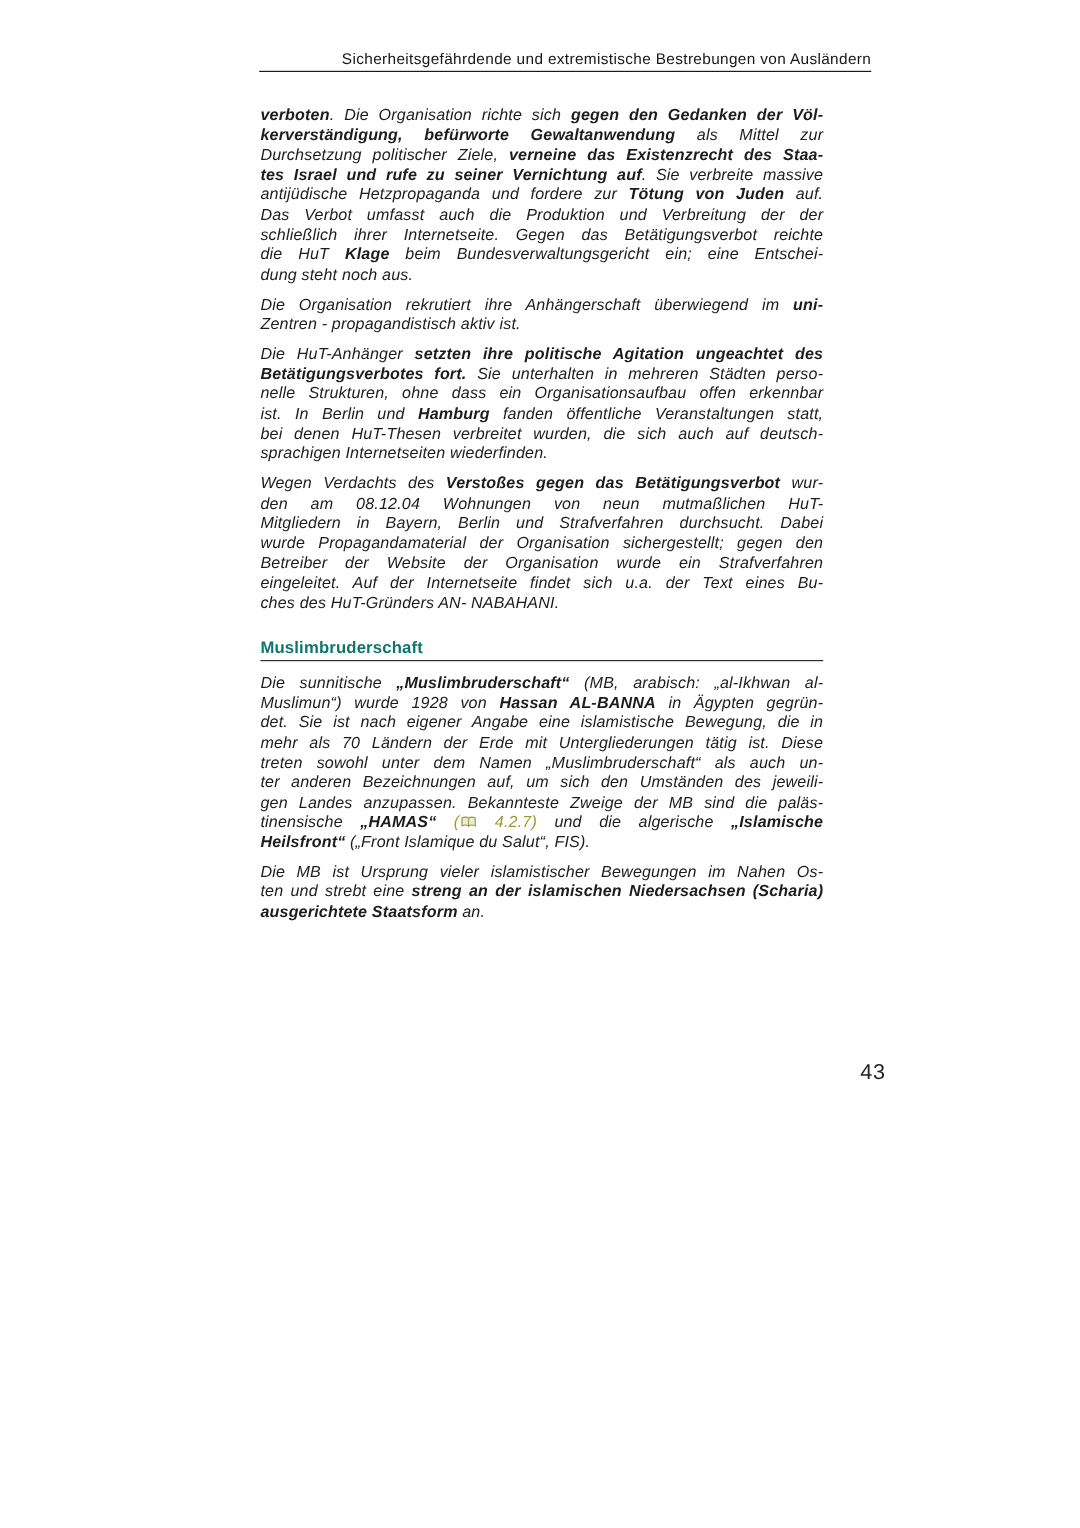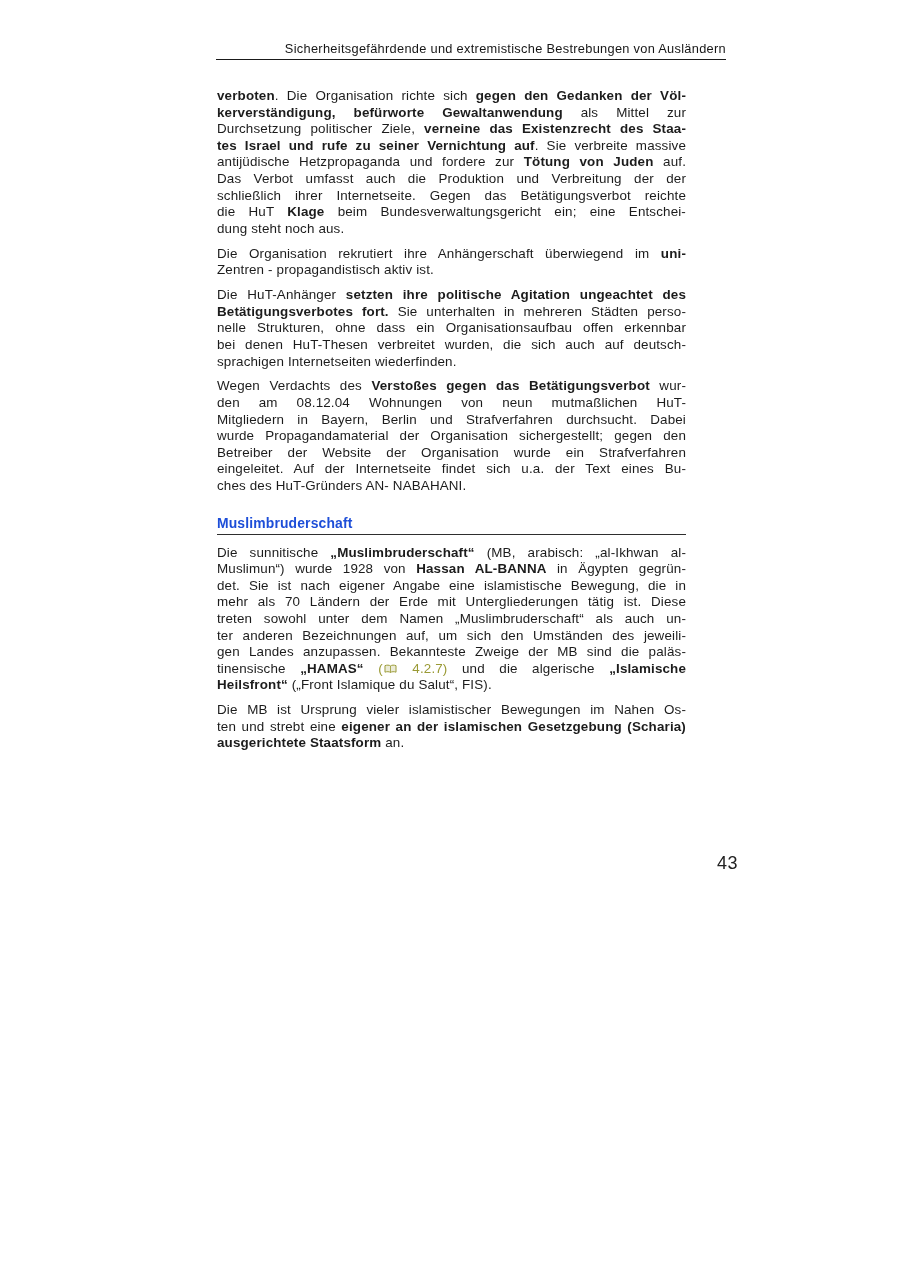--- a/index.html
+++ b/index.html
@@ -22,37 +22,37 @@
     position: absolute; left: 195px; top: 59px; width: 510px;
     border-top: 1.6px solid #1a1a1a; height: 0;
   }
 
   
   .doc-body {
     position: absolute; left: 196px; top: 88px; width: 469px;
     font-size: 13.4px; letter-spacing: 0.15px;
   }
   .para { margin: 0 0 8.3px 0; }
-  .line { line-height: 16.6px; height: 16.6px; }
+  .line { line-height: 16.6px; height: 16.6px; font-style: italic; }
   .just { text-align: justify; text-align-last: justify; }
   .b { font-weight: 700; text-align: center; }
   .ref { color: var(--accent, #9a9a35); }
   .ref-icon { vertical-align: -1px; margin: 0 1px; }
 
   .heading-block {
     margin: 20px 0 10px 0;
     border-bottom: 1.6px solid #2e2e2e;
     padding-bottom: 2px;
   }
   .heading-block .heading-text {
-    font-weight: 700; font-size: 13.9px; line-height: 17px; color: #1d4ed8;
+    font-weight: 700; font-size: 13.9px; line-height: 17px; color: #0f766e;
   }
 
   .page-number {
-    position: absolute; left: 195px; top: 853px; width: 522px;
+    position: absolute; left: 195px; top: 883px; width: 522px;
     text-align: right; font-size: 18px; color: #222222; letter-spacing: 0.5px;
   }
 </style>
 </head>
 <body>
 
 <div class="page">
 
   <div class="running-header">Sicherheitsgefährdende und extremistische Bestrebungen von Ausländern</div>
   <div class="header-rule"></div>
@@ -70,20 +70,21 @@
         <div class="line"><span>dung steht noch aus.</span></div>
       </div>
       <div class="para">
         <div class="line just"><span>Die Organisation rekrutiert ihre Anhängerschaft überwiegend im </span><span class="b">uni-</span></div>
         <div class="line"><span>Zentren - propagandistisch aktiv ist.</span></div>
       </div>
       <div class="para">
         <div class="line just"><span>Die HuT-Anhänger </span><span class="b">setzten ihre politische Agitation ungeachtet des</span></div>
         <div class="line just"><span class="b">Betätigungsverbotes fort.</span><span> Sie unterhalten in mehreren Städten perso-</span></div>
         <div class="line just"><span>nelle Strukturen, ohne dass ein Organisationsaufbau offen erkennbar</span></div>
+        <div class="line just"><span>ist. In Berlin und </span><span class="b">Hamburg</span><span> fanden öffentliche Veranstaltungen statt,</span></div>
         <div class="line just"><span>bei denen HuT-Thesen verbreitet wurden, die sich auch auf deutsch-</span></div>
         <div class="line"><span>sprachigen Internetseiten wiederfinden.</span></div>
       </div>
       <div class="para">
         <div class="line just"><span>Wegen Verdachts des </span><span class="b">Verstoßes gegen das Betätigungsverbot</span><span> wur-</span></div>
         <div class="line just"><span>den am 08.12.04 Wohnungen von neun mutmaßlichen HuT-</span></div>
         <div class="line just"><span>Mitgliedern in Bayern, Berlin und Strafverfahren durchsucht. Dabei</span></div>
         <div class="line just"><span>wurde Propagandamaterial der Organisation sichergestellt; gegen den</span></div>
         <div class="line just"><span>Betreiber der Website der Organisation wurde ein Strafverfahren</span></div>
         <div class="line just"><span>eingeleitet. Auf der Internetseite findet sich u.a. der Text eines Bu-</span></div>
@@ -99,20 +100,20 @@
         <div class="line just"><span>ter anderen Bezeichnungen auf, um sich den Umständen des jeweili-</span></div>
         <div class="line just"><span>gen Landes anzupassen. Bekannteste Zweige der MB sind die paläs-</span></div>
         <div class="line just"><span>tinensische </span><span class="b">„HAMAS“</span><span> </span><span class="ref">(</span><svg viewBox="0 0 16 12" width="13" height="10" class="ref-icon">
             <path d="M8 2.3 C6.6 1 3.4 0.9 1.2 1.9 L1.2 9.9 C3.4 9 6.6 9.1 8 10.3 C9.4 9.1 12.6 9 14.8 9.9 L14.8 1.9 C12.6 0.9 9.4 1 8 2.3 Z" fill="#9a9a3533" stroke="#9a9a35" stroke-width="1.2"></path>
             <line x1="8" y1="2.3" x2="8" y2="10.3" stroke="#9a9a35" stroke-width="1"></line>
           </svg><span class="ref"> 4.2.7)</span><span> und die algerische </span><span class="b">„Islamische</span></div>
         <div class="line"><span class="b">Heilsfront“</span><span> („Front Islamique du Salut“, FIS).</span></div>
       </div>
       <div class="para">
         <div class="line just"><span>Die MB ist Ursprung vieler islamistischer Bewegungen im Nahen Os-</span></div>
-        <div class="line just"><span>ten und strebt eine </span><span class="b">eigener an der islamischen Gesetzgebung (Scharia)</span></div>
+        <div class="line just"><span>ten und strebt eine </span><span class="b">streng an der islamischen Niedersachsen (Scharia)</span></div>
         <div class="line"><span class="b">ausgerichtete Staatsform</span><span> an.</span></div>
       </div>
     </div>
 
   <div class="page-number">43</div>
 
 </div>
 
 </body></html>

